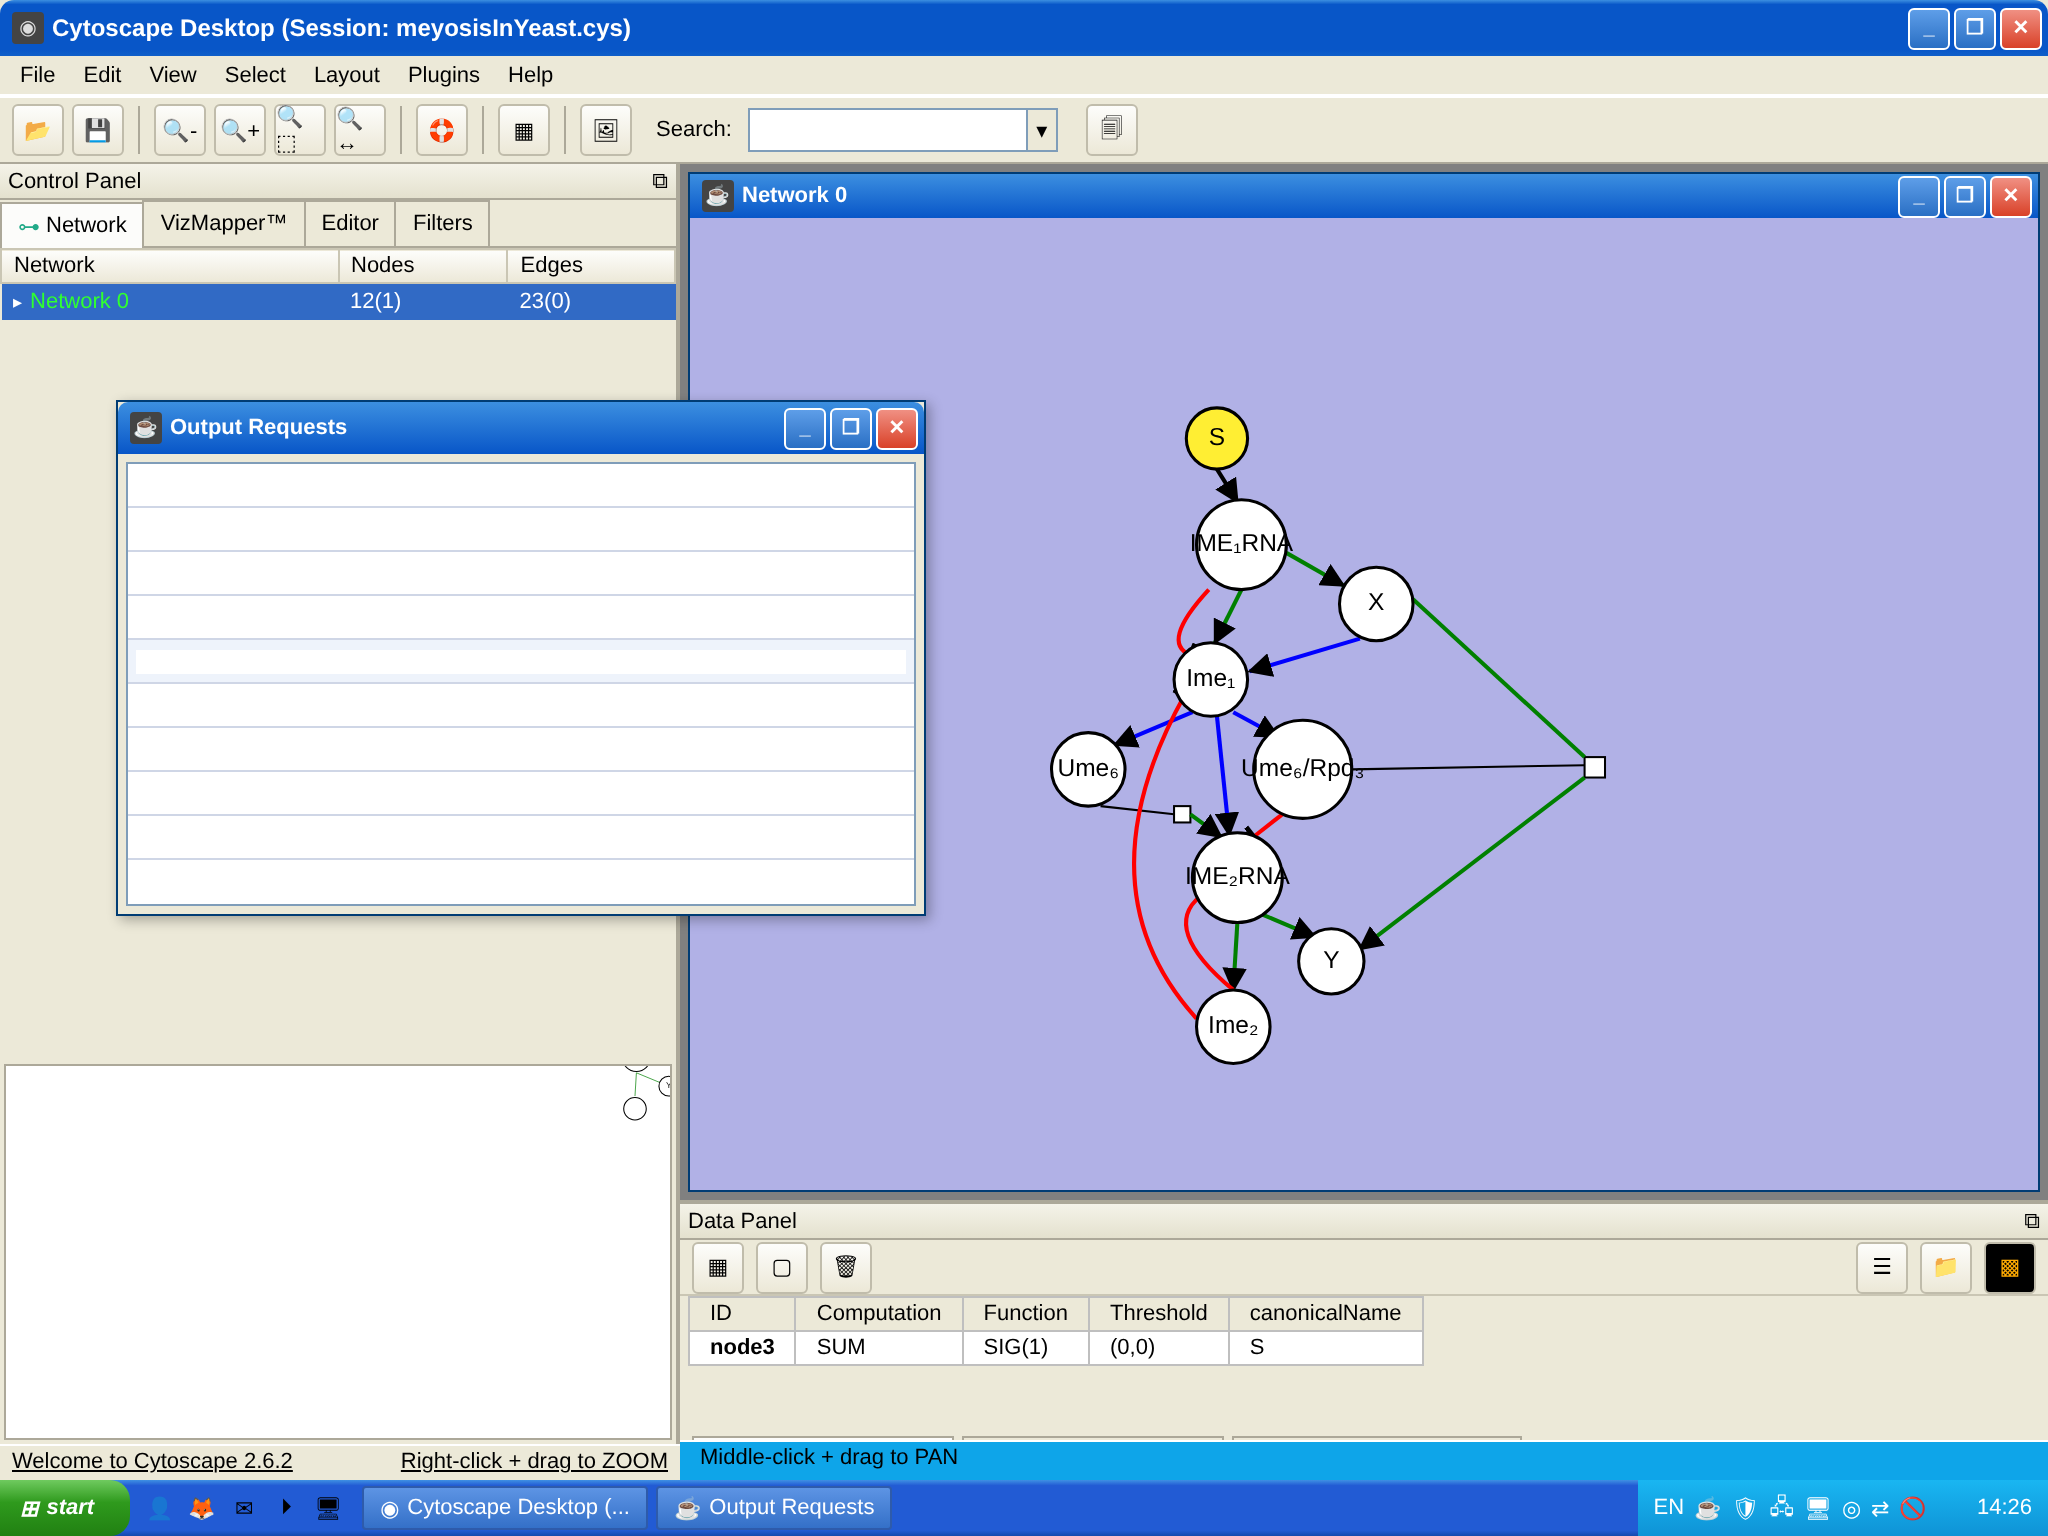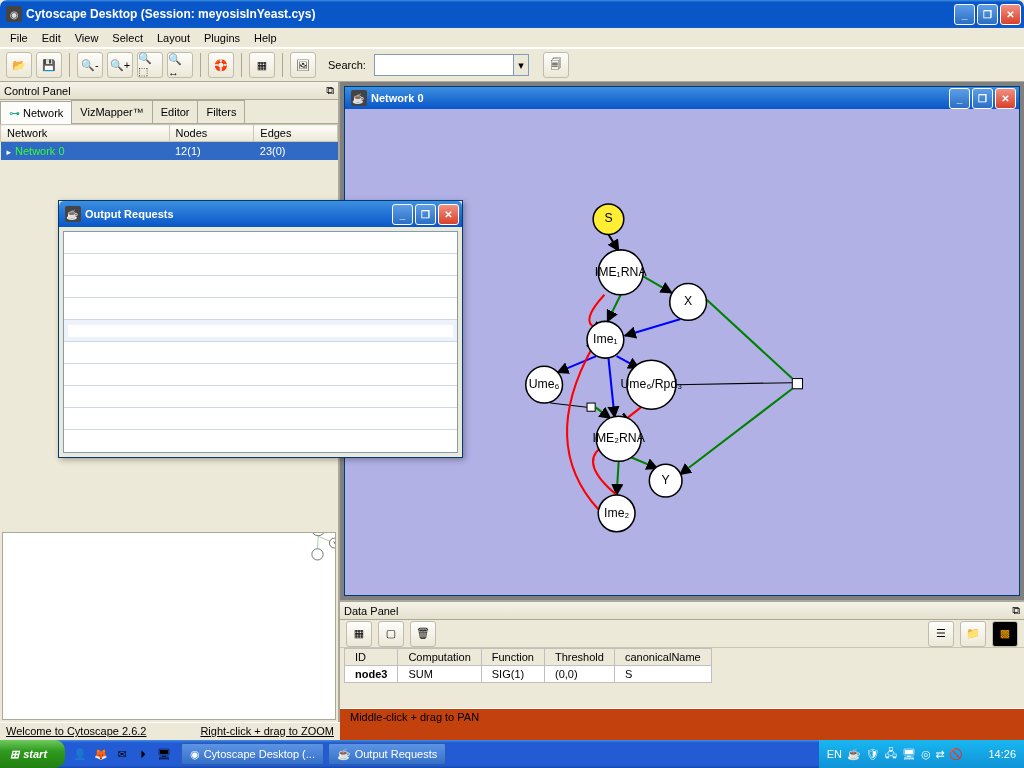--- a/index.html
+++ b/index.html
@@ -63,21 +63,21 @@
 .dialog-title { height: 26px; background: linear-gradient(#3c8fe0,#0856c8); display: flex; align-items: center; padding: 0 3px 0 6px; color: white; border-top-left-radius: 5px; border-top-right-radius: 5px; }
 .dialog-body { padding: 4px; }
 .list-rows { background: white; border: 1px solid #7f9db9; }
 .list-rows .lr { height: 22px; border-bottom: 1px solid #cfd6e6; padding: 0 4px; display:flex;align-items:center;}
 .list-rows .lr.curr { background: #eef3fb; }
 .list-rows .lr input { border:none; outline:none; width:100%; font-size:11px;}
 .dlg-btn { width: 100%; height: 24px; margin-top: 6px; border: 1px solid #aca899; background: linear-gradient(#fdfdfb,#ece8d7); border-radius: 3px; }
 
 
 .statusbar { position: absolute; left: 0; bottom: 28px; width: 340px; height: 18px; background: #ece9d8; border-top: 1px solid #fff; padding: 2px 6px; display:flex; justify-content:space-between;text-decoration:underline;}
-.statusbar2 { position: absolute; left: 340px; bottom: 28px; right: 0; height: 32px; background: #c2410c; border-top: 1px solid #fff; padding: 2px 10px; }
+.statusbar2 { position: absolute; left: 340px; bottom: 28px; right: 0; height: 20px; background: #0ea5e9; border-top: 1px solid #fff; padding: 2px 10px; }
 
 
 .taskbar { position: absolute; bottom: 0; left: 0; right: 0; height: 28px; background: linear-gradient(#3f90e3,#225bd4 10%,#225bd4 90%,#1549ad); display: flex; align-items: center; }
 .start-btn { height: 28px; padding: 0 18px 0 10px; background: linear-gradient(#6fca5f,#2f9a1d 40%,#218012); color: white; font-weight: bold; font-style: italic; font-size: 14px; display:flex;align-items:center; border-top-right-radius: 10px; border-bottom-right-radius: 10px; gap:4px;}
 .task-item { height: 22px; margin: 0 2px; padding: 0 8px; background: linear-gradient(#5d94e4,#3470c8); color: white; border-radius: 2px; display:flex;align-items:center;gap:4px; border:1px solid #2e5bab;}
 .tray { margin-left: auto; height: 28px; background: linear-gradient(#19b6f2,#0f93d6); display: flex; align-items: center; padding: 0 8px; gap: 5px; color: white; }
 .tray .clk { margin-left: 20px; }
 .ql { display:flex; gap:3px; margin:0 6px;}
 .ql .qi { width:18px;height:18px; display:flex;align-items:center;justify-content:center; }
 

